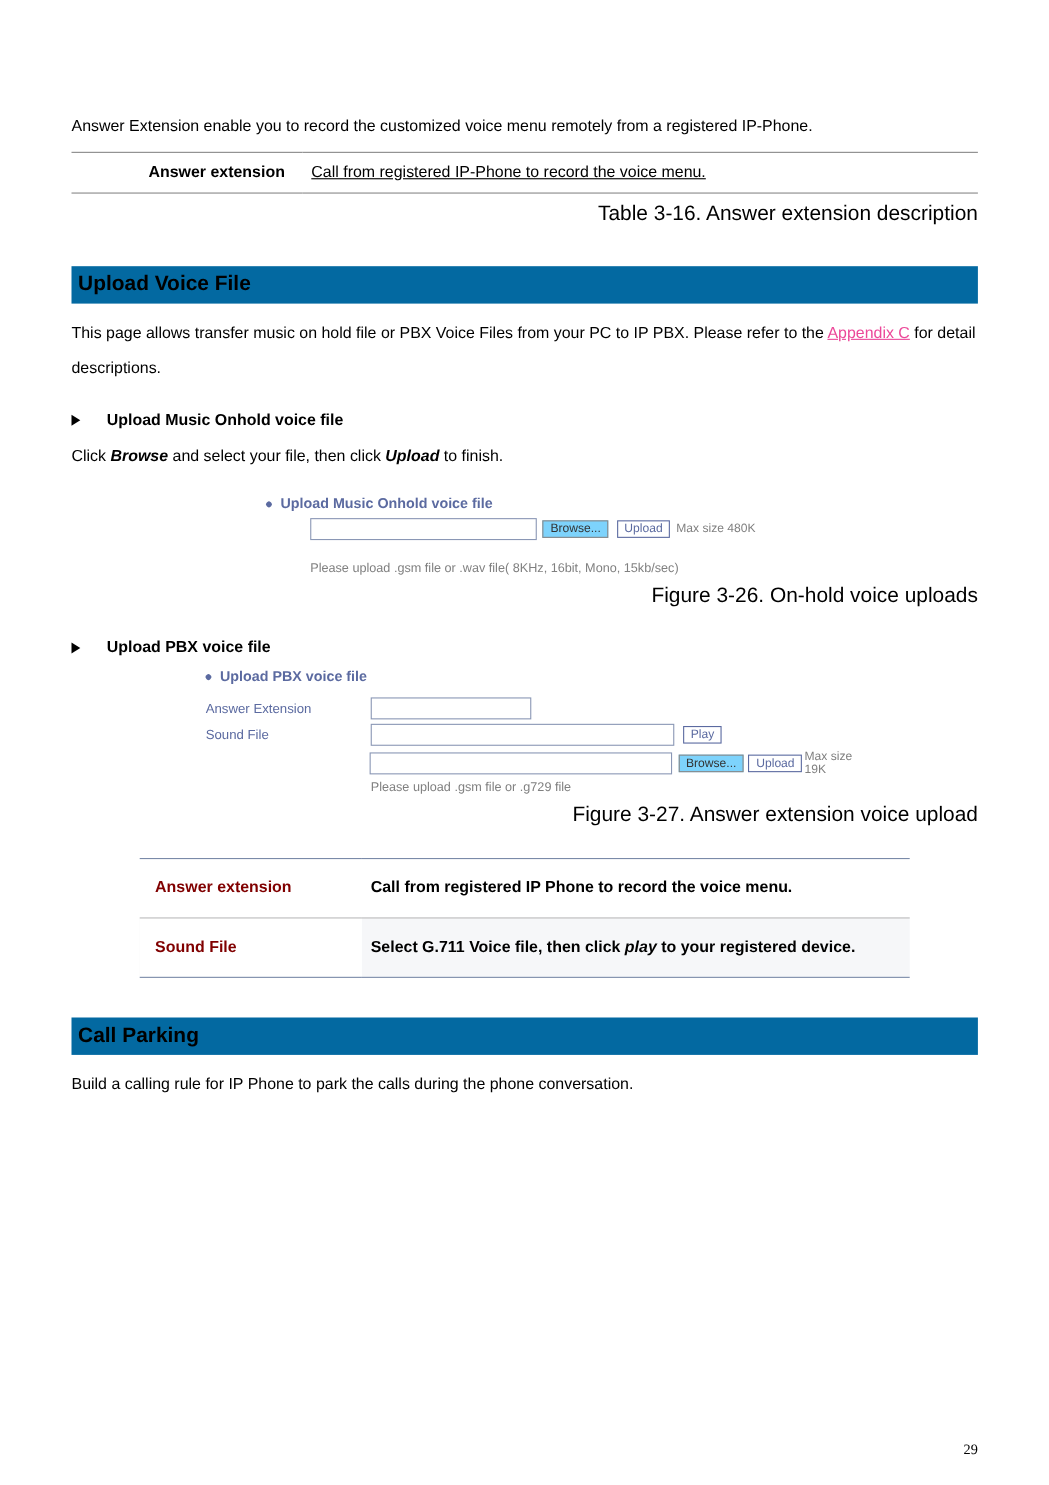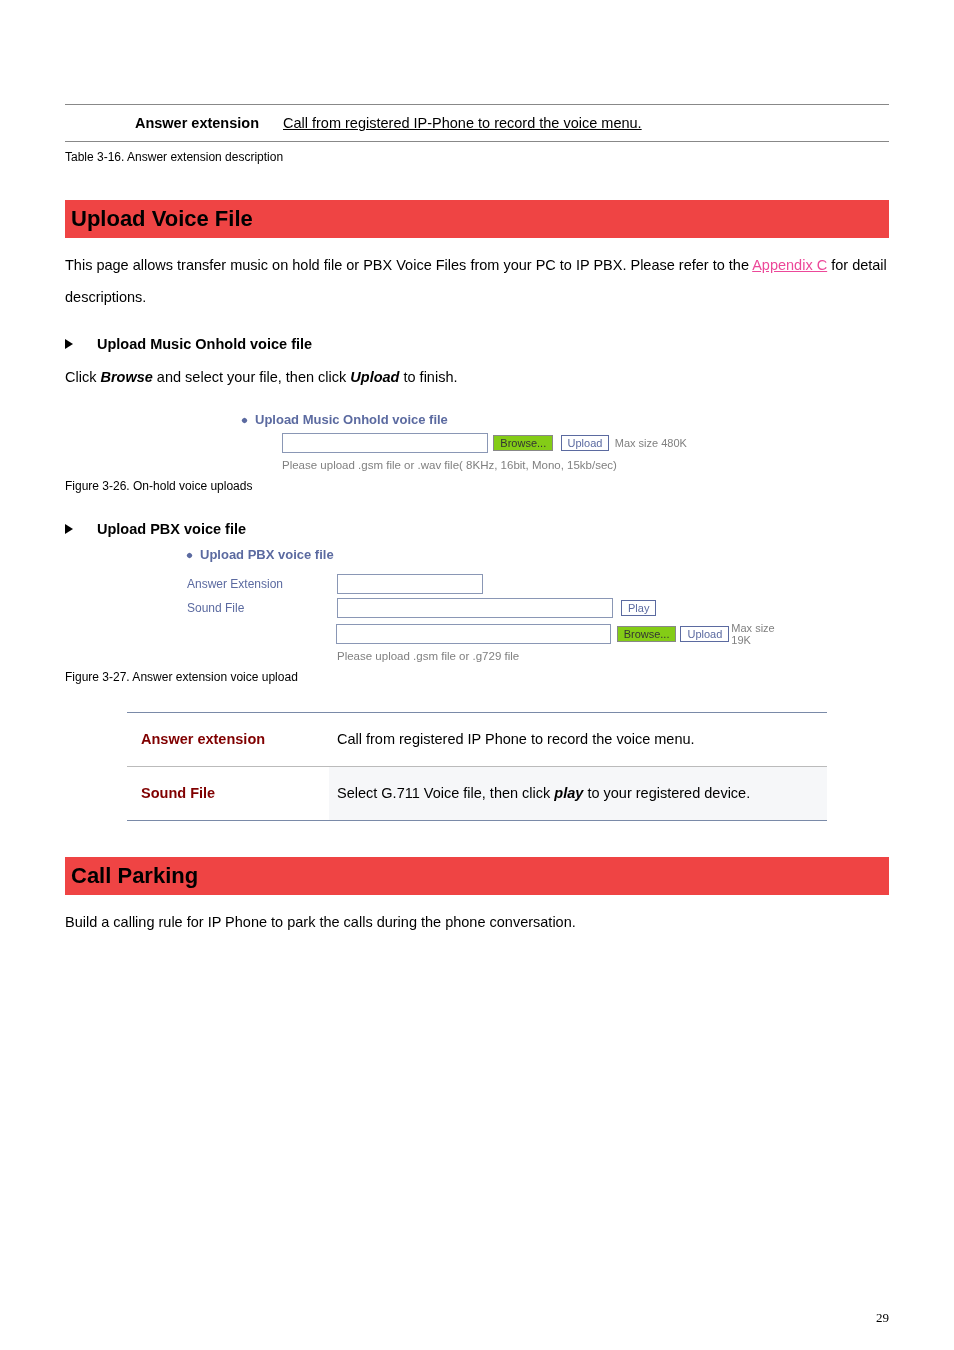--- a/index.html
+++ b/index.html
@@ -37,28 +37,28 @@
     text-align: right;
     padding: 10px 16px 10px 4px;
     vertical-align: middle;
   }
   table.desc-table td.val {
     padding: 10px 4px 10px 8px;
     vertical-align: middle;
     text-decoration: underline;
   }
   .caption {
-    text-align: left;
-    font-size: 12px;
+    text-align: right;
+    font-size: 19px;
     margin: 8px 0 28px 0;
   }
   h2.section {
-    font-size: 22px;
-    font-weight: bold;
-    background: #ef4444;
+    font-size: 19px;
+    font-weight: bold;
+    background: #0369a1;
     padding: 6px 6px;
     margin: 36px 0 12px 0;
   }
   a.link {
     color: #ec4899;
     text-decoration: underline;
   }
   .bullet-row {
     display: flex;
     align-items: center;
@@ -114,32 +114,32 @@
     background: #fff;
     font-size: 11px;
     padding: 1px 6px;
     vertical-align: middle;
     margin: 0 2px;
     font-family: Verdana, Arial, sans-serif;
   }
   .fake-btn.browse {
     border: 1px solid #888;
     color: #333;
-    background: #84cc16;
+    background: #7dd3fc;
     font-family: Tahoma, sans-serif;
   }
   .gray-note {
     color: #808080;
     font-size: 11px;
     vertical-align: middle;
   }
   .constraint {
     color: #808080;
     font-size: 11.5px;
-    margin-top: 6px;
+    margin-top: 20px;
     margin-left: 40px;
   }
   
   .fig-box2 {
     width: 640px;
     margin: 0 auto 6px auto;
     font-family: Verdana, Arial, sans-serif;
     font-size: 12px;
   }
   .fig-box2 .row {
@@ -173,35 +173,37 @@
     color: #800000;
     padding: 12px 8px 12px 14px;
     vertical-align: middle;
     background:#fff;
   }
   table.desc-table2 td.val {
     padding: 12px 8px 12px 8px;
     vertical-align: middle;
     text-align: justify;
     line-height: 2.0;
+    font-weight: bold;
   }
   table.desc-table2 tr.alt { background:#f6f7f9; }
   .pagenum {
     position: absolute;
     bottom: 24px;
     right: 65px;
     font-size: 13px;
     font-family: "Times New Roman", serif;
   }
 </style>
 </head>
 <body>
 
 <div class="page">
 
+  <p class="body">Answer Extension enable you to record the customized voice menu remotely from a registered IP-Phone.</p>
 
   <table class="desc-table">
     <tbody>
         <tr>
       <td class="label">Answer extension</td>
       <td class="val">Call from registered IP-Phone to record the voice menu.</td>
     </tr>
   </tbody>
     </table>
   <div class="caption">Table 3-16. Answer extension description</div>

